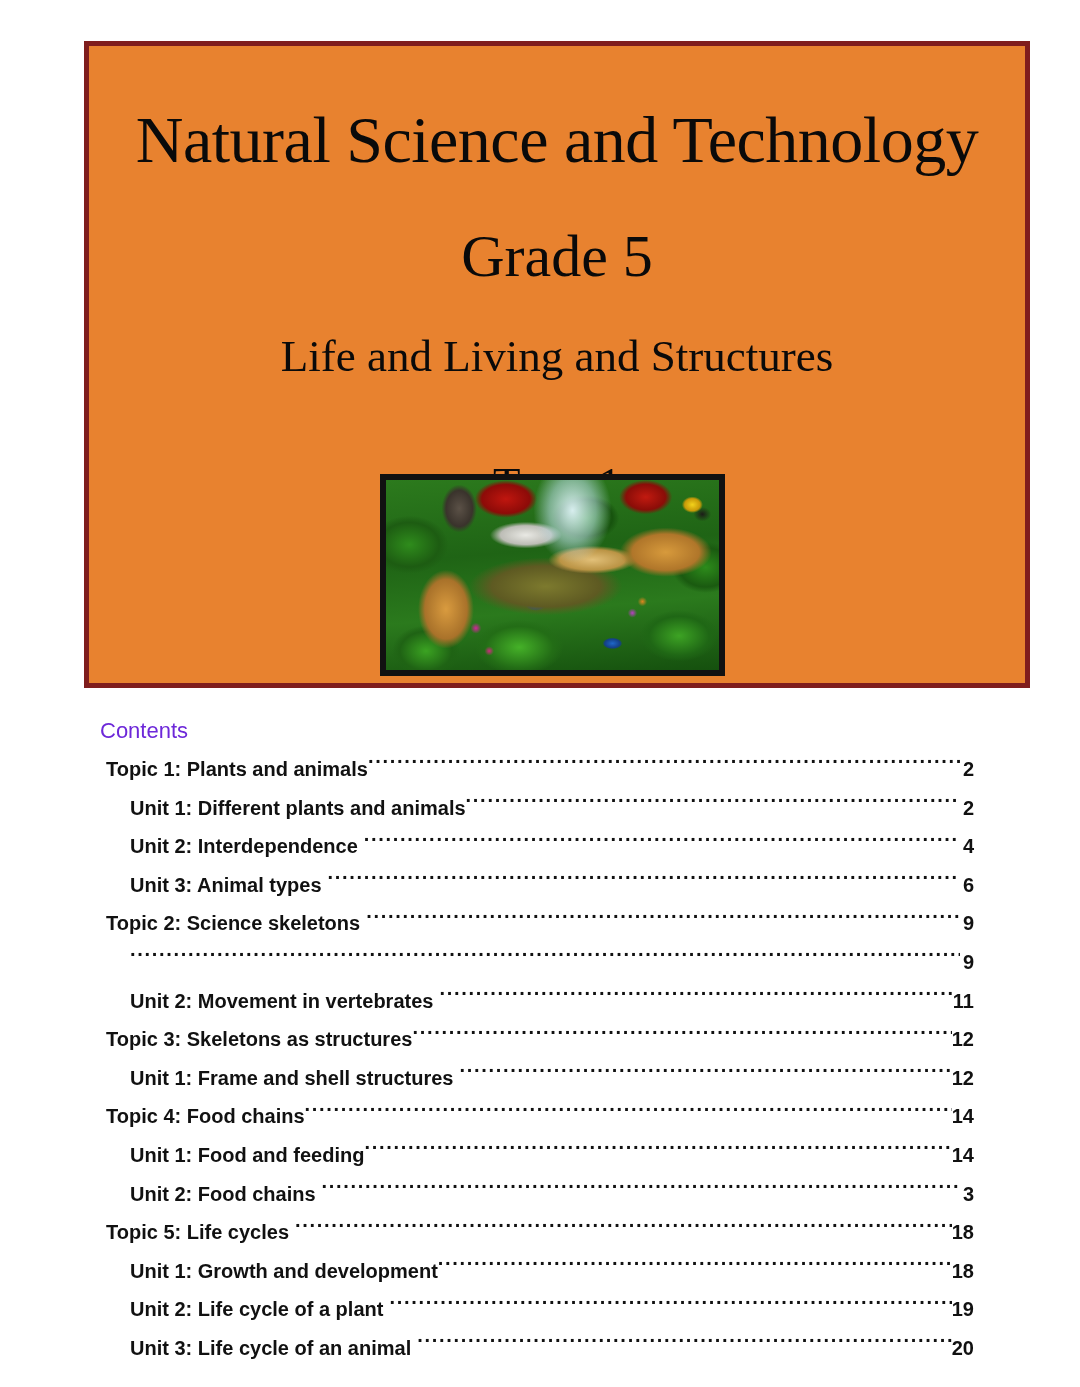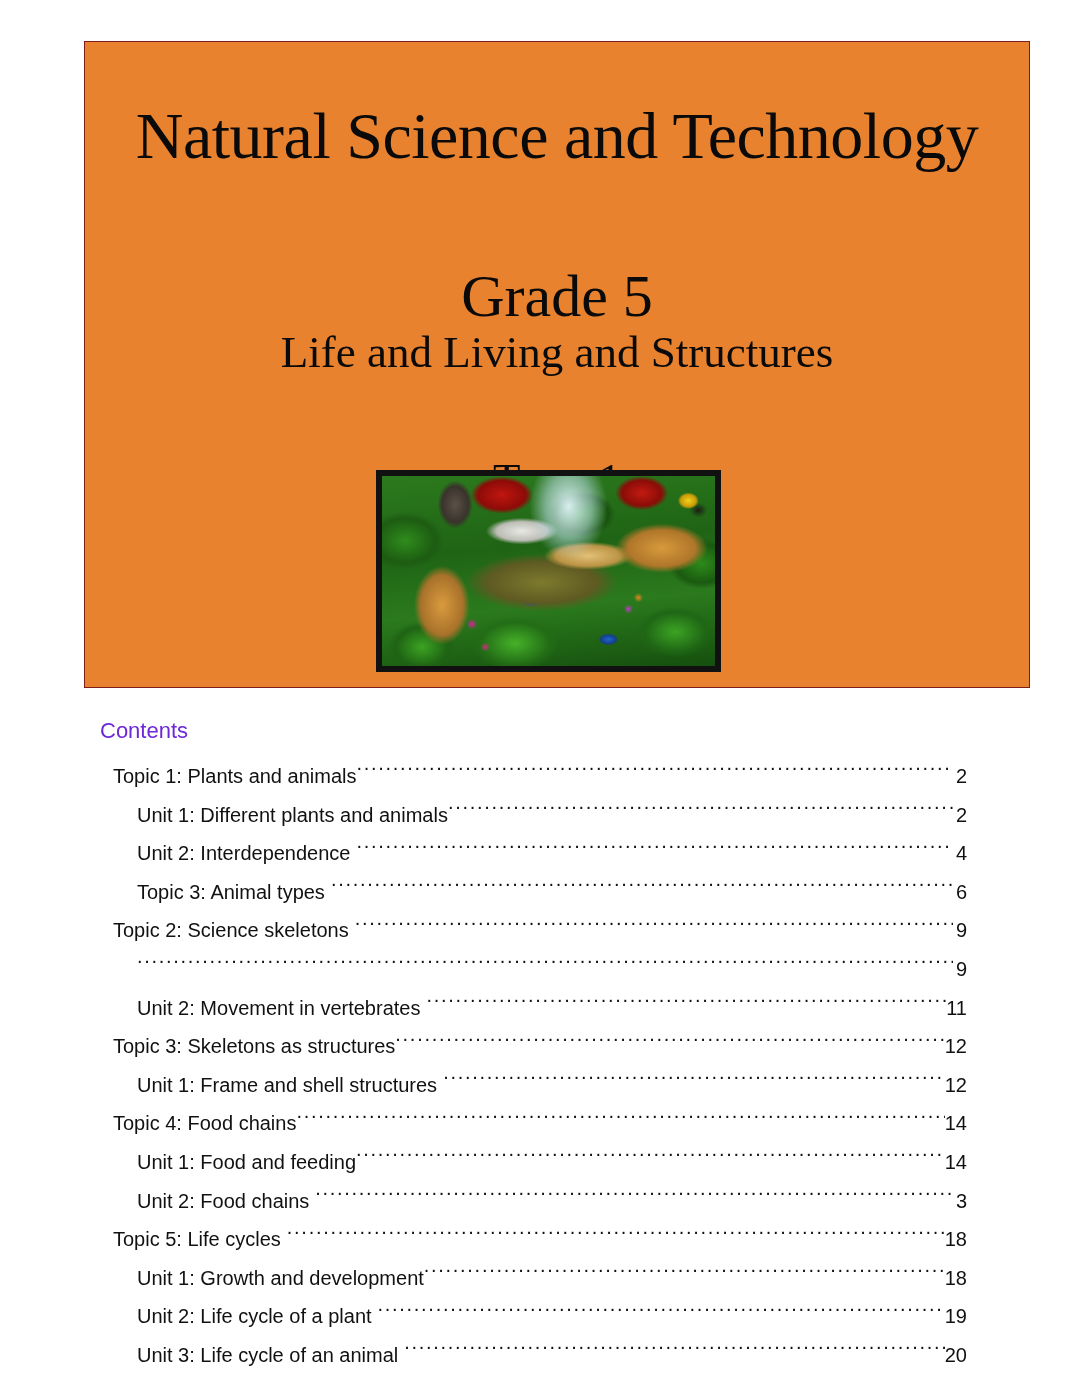--- a/index.html
+++ b/index.html
@@ -16,21 +16,21 @@
   }
 
   
   #cover-block {
     position: absolute;
     left: 84px;
     top: 41px;
     width: 946px;
     height: 647px;
     background: #E8822F;
-    border: 1px solid #7f1d1d;
+    border: 5px solid #7f1d1d;
     box-sizing: border-box;
     overflow: hidden;
   }
 
   .cover-title {
     font-family: "Liberation Serif", "DejaVu Serif", serif;
     color: #0a0a0a;
     text-align: center;
     width: 100%;
     line-height: 1;
@@ -40,21 +40,20 @@
   #cover-main-title {
     position: absolute;
     top: 61px;
     font-size: 66px;
     letter-spacing: -0.5px;
   }
   #cover-grade {
     position: absolute;
     top: 180px;
     font-size: 60px;
-    margin-top: 44px;
   }
   #cover-strand {
     position: absolute;
     top: 288px;
     font-size: 45px;
   }
   #cover-term {
     position: absolute;
     top: 367px;
     font-size: 45px;
@@ -128,22 +127,23 @@
   #contents-heading {
     color: #6d28d9;
     font-size: 22px;
     font-weight: normal;
     line-height: 26px;
     margin: 0 0 4px 0;
     font-family: "Liberation Sans", sans-serif;
   }
   #toc-list {
     list-style: none;
-    margin: 13px;
+    margin: 6px;
     padding: 0;
+    font-weight: bold;
   }
   .toc-entry {
     display: flex;
     align-items: baseline;
     font-size: 20px;
     color: #111111;
     height: 38.6px;
     line-height: 38.6px;
     white-space: nowrap;
   }
@@ -213,21 +213,21 @@
         <span class="toc-label">Unit 1: Different plants and animals</span>
         <span class="toc-leader"></span>
         <span class="toc-page">2</span>
       </div>
       <div class="toc-entry level-2 spaced">
         <span class="toc-label">Unit 2: Interdependence</span>
         <span class="toc-leader"></span>
         <span class="toc-page">4</span>
       </div>
       <div class="toc-entry level-2 spaced">
-        <span class="toc-label">Topic 3: Animal types</span>
+        <span class="toc-label">Unit 3: Animal types</span>
         <span class="toc-leader"></span>
         <span class="toc-page">6</span>
       </div>
       <div class="toc-entry level-1 spaced">
         <span class="toc-label">Topic 2: Science skeletons</span>
         <span class="toc-leader"></span>
         <span class="toc-page">9</span>
       </div>
       <div class="toc-entry level-2 tight">
         <span class="toc-leader"></span>

